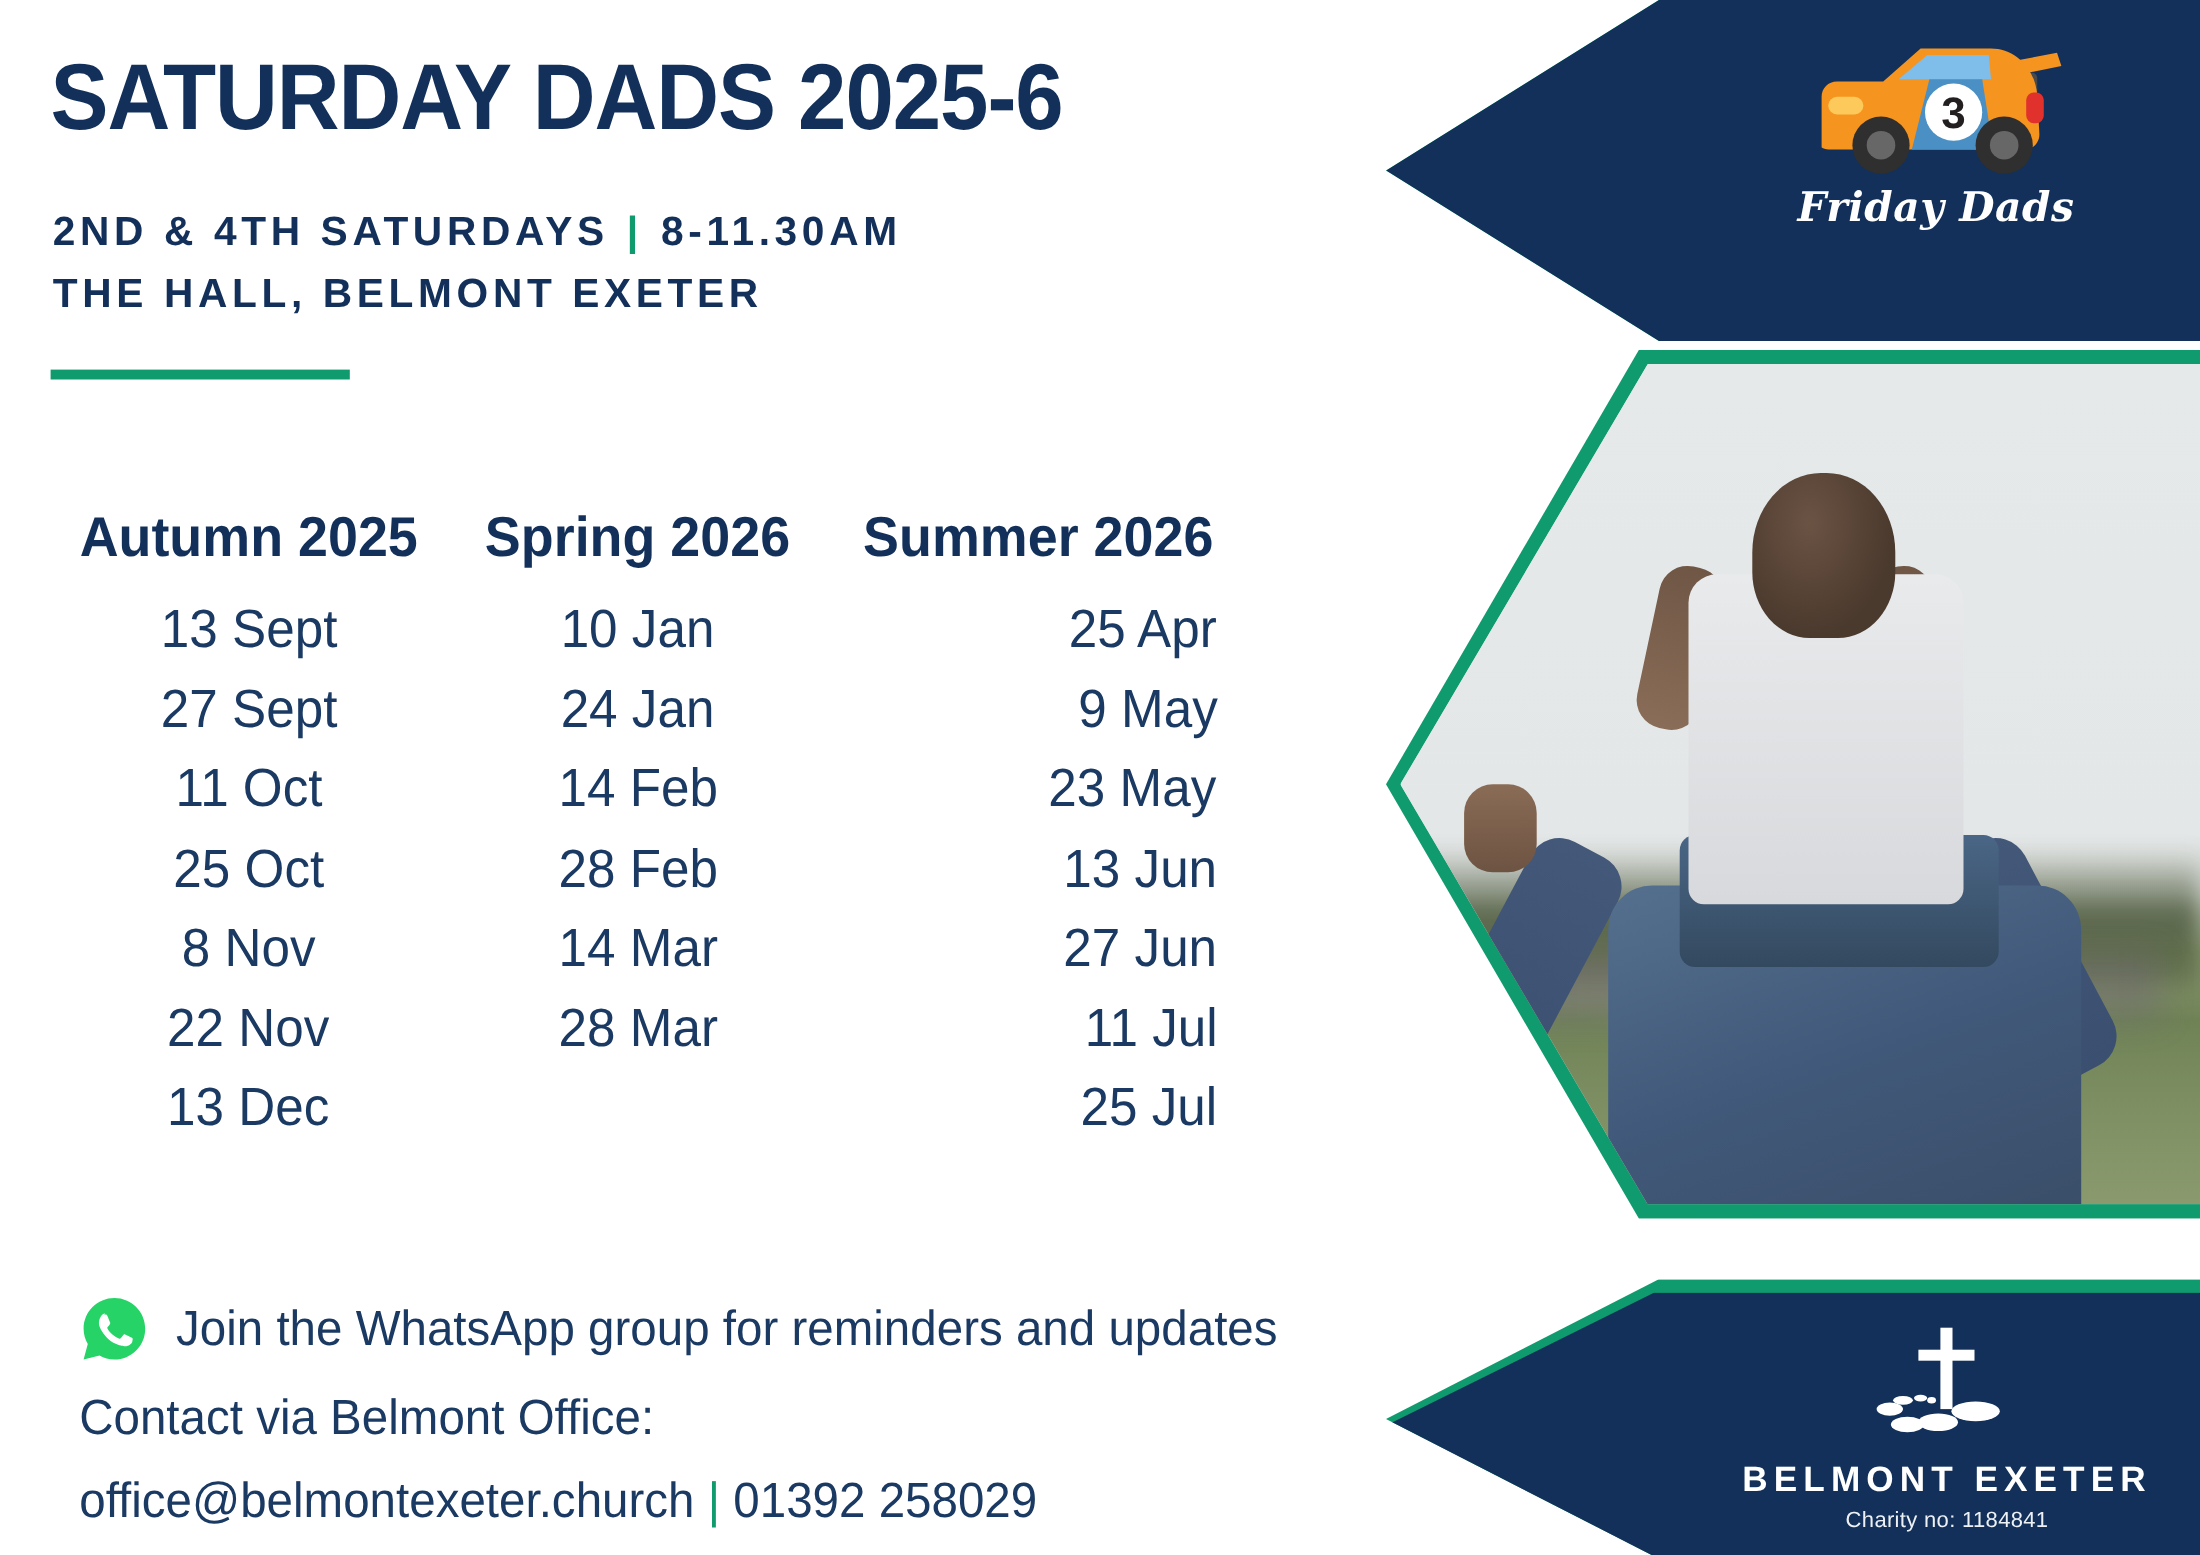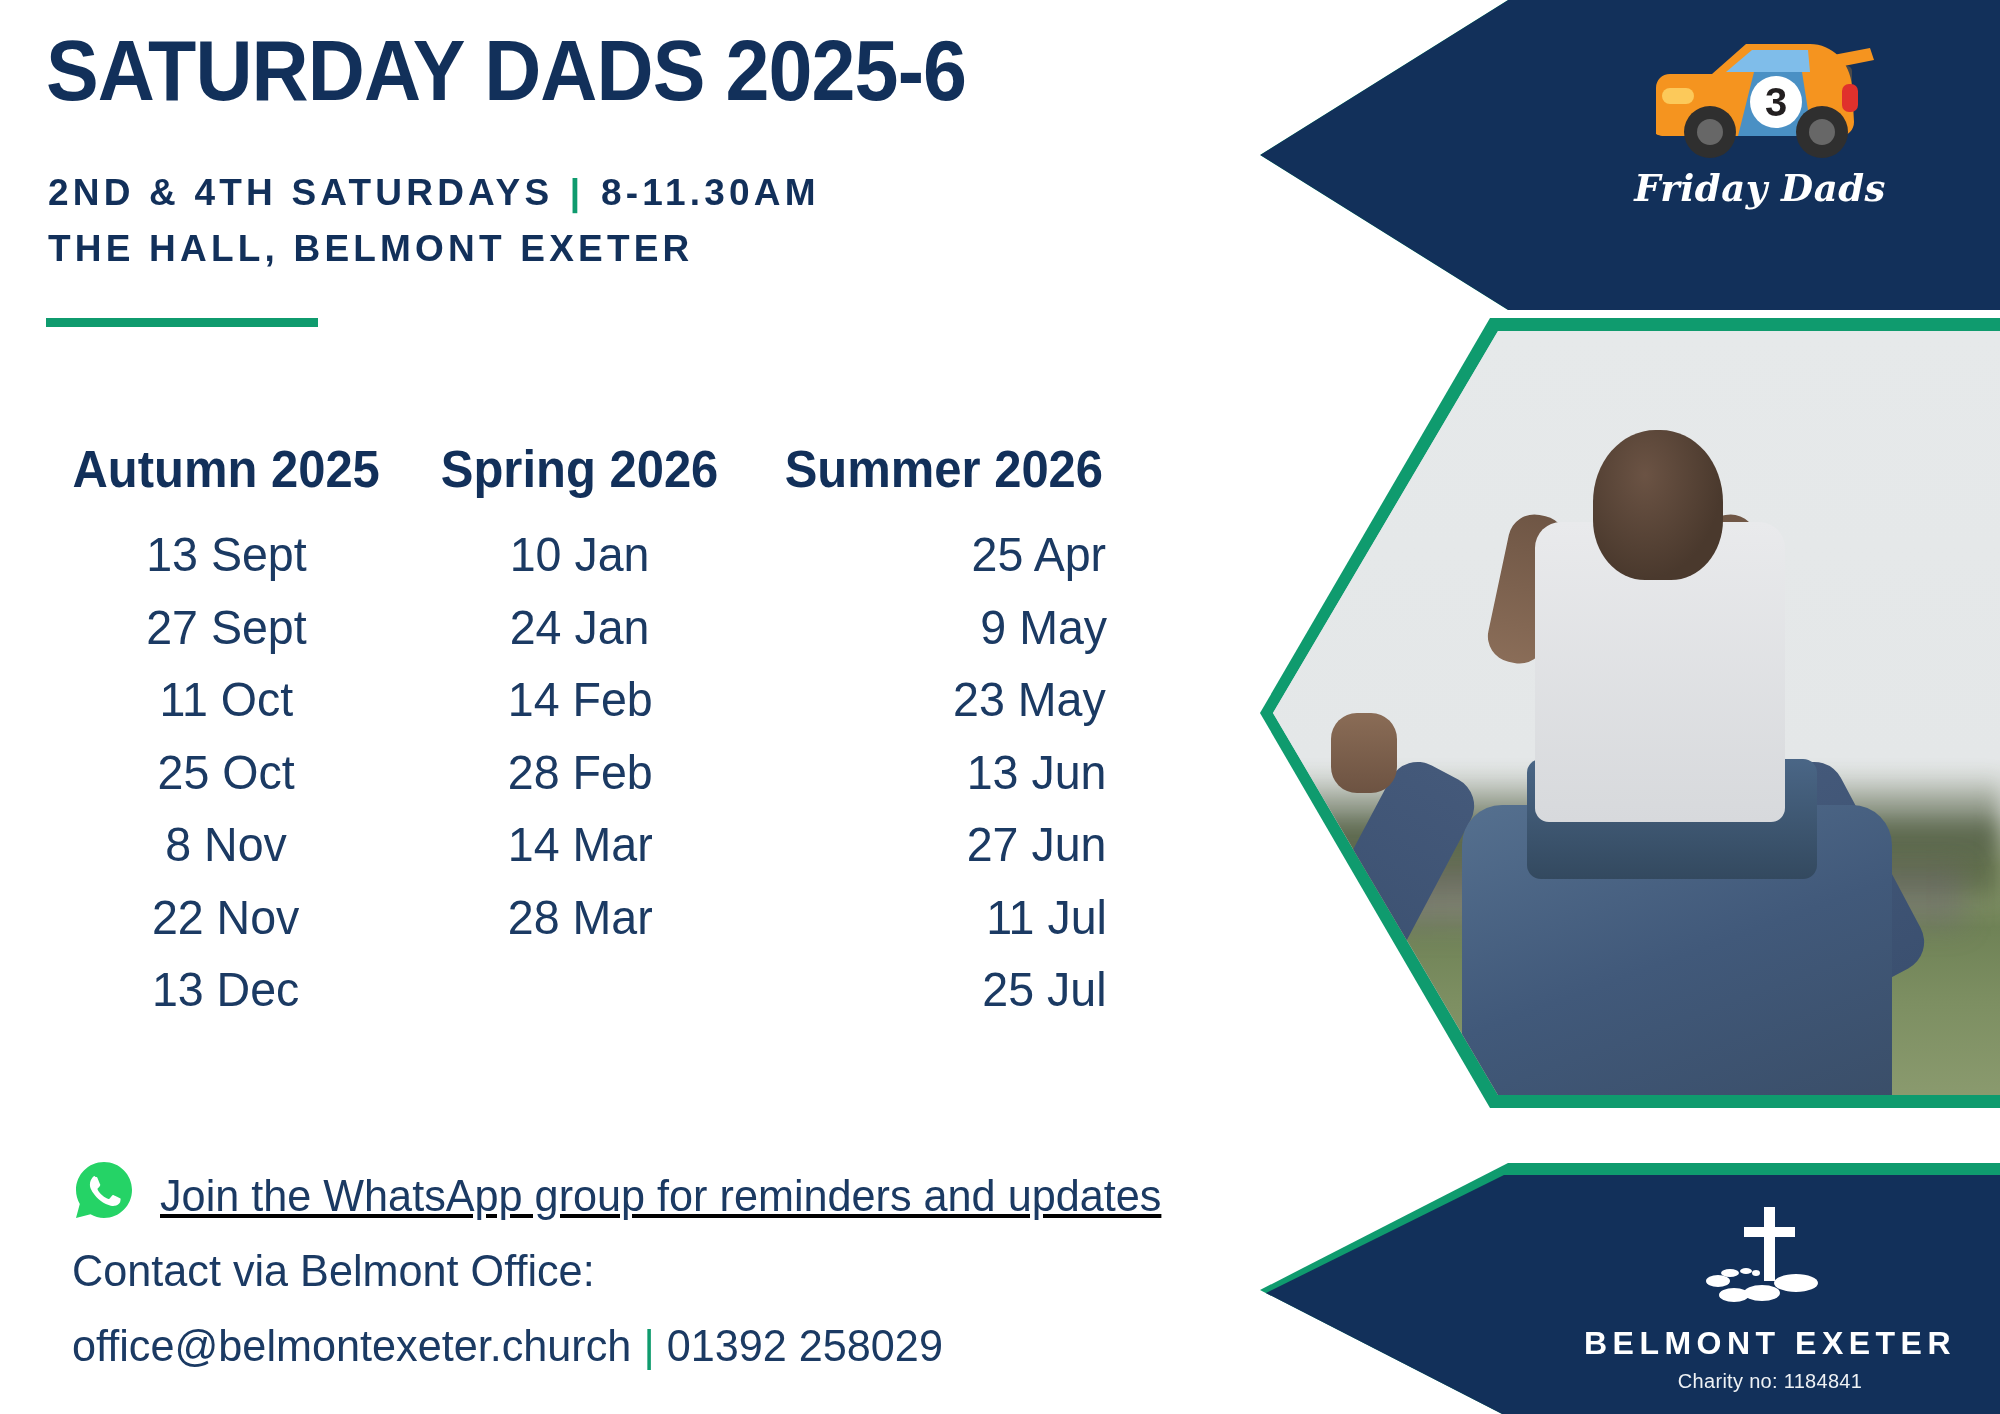--- a/index.html
+++ b/index.html
@@ -12,21 +12,21 @@
     background: #ffffff;
     font-family: "Liberation Sans", sans-serif;
     overflow: hidden;
     position: relative;
   }
 
   
   .left-panel {
     position: absolute;
     left: 0;
-    top: 0;
+    top: 18px;
     width: 1340px;
     height: 1239px;
     background: #ffffff;
   }
 
   .title {
     position: absolute;
     left: 46px;
     top: 28px;
     font-size: 85px;
@@ -105,22 +105,21 @@
     font-family: "Liberation Sans Narrow", "Liberation Sans", sans-serif;
     transform: scaleX(0.95);
   }
 
   
   .whatsapp-row {
     position: absolute;
     left: 72px;
     top: 1158px;
     display: flex;
-    align-items: flex-end;
-    text-decoration: underline;
+    align-items: center;
   }
   .wa-icon {
     width: 64px;
     height: 64px;
     flex: 0 0 64px;
     margin-right: 24px;
   }
   .whatsapp-text {
     font-size: 45px;
     color: #1b3a63;

